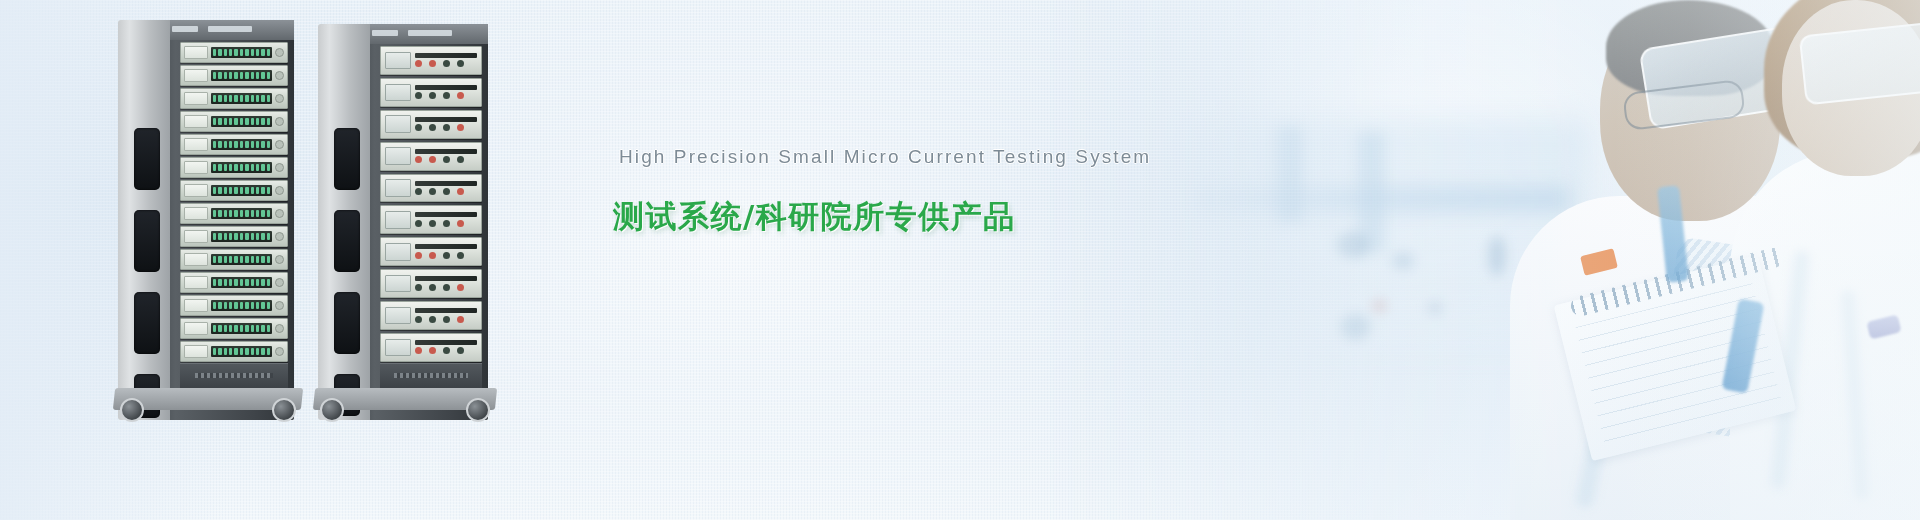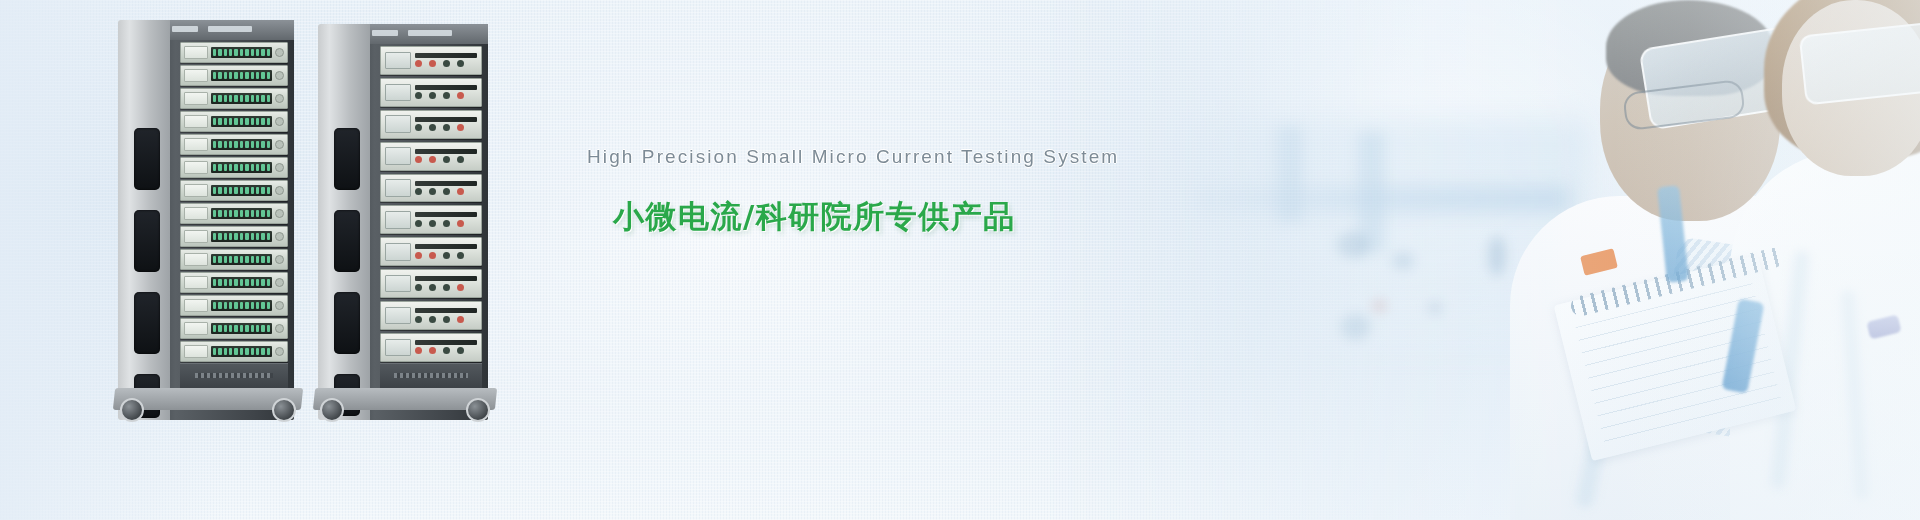--- a/index.html
+++ b/index.html
@@ -265,21 +265,21 @@
   .headline .org{
     color:#ef7a20;font-style:italic;font-weight:700;font-size:50px;
     font-family:"DejaVu Serif","Liberation Serif",serif;
     padding:0 8px;letter-spacing:3px;
     text-shadow:
       2px 0 0 #fff,-2px 0 0 #fff,0 2px 0 #fff,0 -2px 0 #fff,
       1.5px 1.5px 0 #fff,-1.5px 1.5px 0 #fff,1.5px -1.5px 0 #fff,-1.5px -1.5px 0 #fff,
       3px 4px 6px rgba(200,120,50,.28);
   }
   .subtitle{
-    margin-top:16px;margin-left:62px;
+    margin-top:16px;margin-left:94px;
     font-size:19px;letter-spacing:2.1px;color:#7d8b96;white-space:nowrap;
     font-family:"Liberation Sans","DejaVu Sans",sans-serif;
     text-shadow:0 1px 0 #fff,1px 0 0 #fff,-1px 0 0 #fff,0 -1px 0 #fff;
   }
   .tagline{
     margin-top:28px;margin-left:88px;
     font-size:31px;font-weight:700;letter-spacing:1.5px;color:#2aa84a;white-space:nowrap;
     font-family:"DejaVu Sans","Liberation Sans",sans-serif;
     text-shadow:1px 1px 0 rgba(255,255,255,.9),2px 3px 5px rgba(40,120,70,.20);
   }
@@ -738,16 +738,16 @@
     <div class="sidehole" style="top:350px;height:42px;"></div>
     <div class="base"></div>
     <div class="caster" style="left:2px;"></div>
     <div class="caster" style="right:-2px;"></div>
   </div>
 
   <div class="text">
 
     <div class="subtitle">High Precision Small Micro Current Testing System</div>
 
-    <div class="tagline">小微电流/科研院所专供产品</div>
+    <div class="tagline">测试系统/科研院所专供产品</div>
   </div>
 
 </div>
 
 </body></html>

